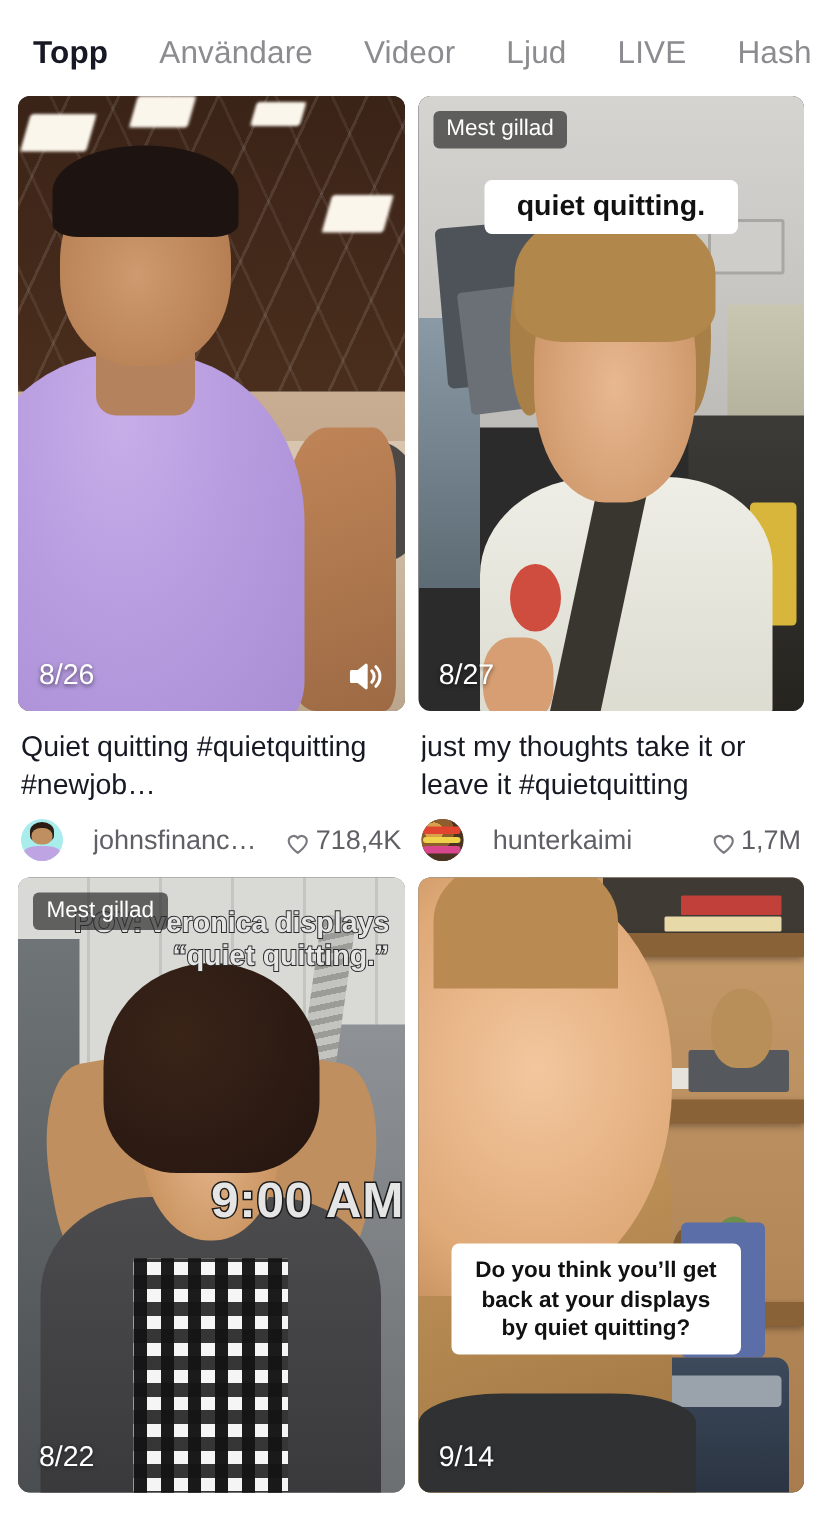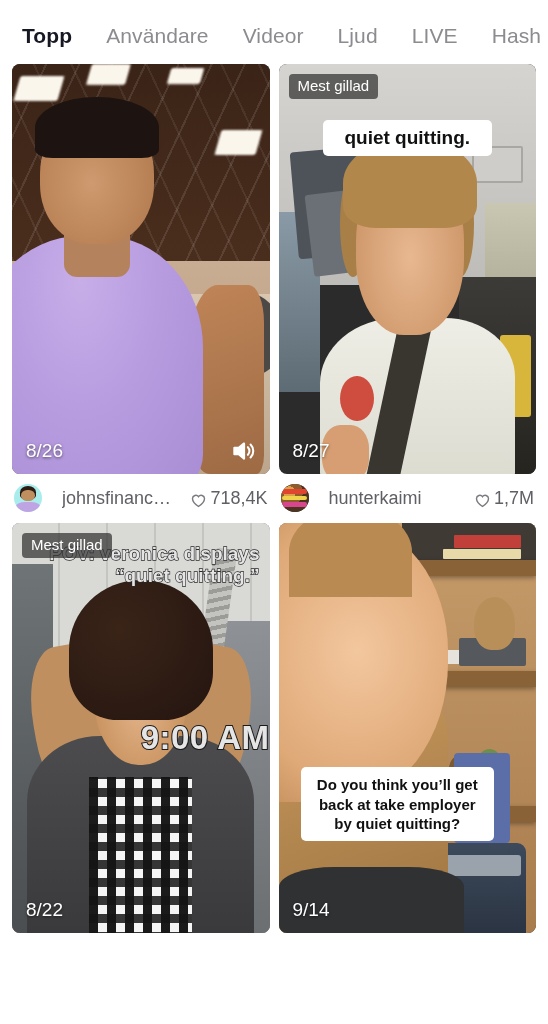--- a/index.html
+++ b/index.html
@@ -294,20 +294,21 @@
         <div class="p1-head"></div>
         <div class="p1-hair"></div>
       </div>
       <div class="date">8/26</div>
       <svg class="sound-icon" viewBox="0 0 24 24" fill="none" stroke="#ffffff" stroke-width="1.9" stroke-linecap="round" stroke-linejoin="round">
         <path d="M4 9v6h4l5 4V5L8 9H4z" fill="#ffffff" stroke="#ffffff"></path>
         <path d="M16.5 8.5a5 5 0 0 1 0 7"></path>
         <path d="M19 6a8.5 8.5 0 0 1 0 12"></path>
       </svg>
     </div>
+    <div class="caption">Quiet quitting #quietquitting #newjob…</div>
     <div class="metarow">
       <div class="avatar" style="background:#a9ecec">
         <div style="position:absolute;left:22%;top:8%;width:56%;height:44%;background:#2b1d14;border-radius:50% 50% 30% 30%"></div>
         <div style="position:absolute;left:26%;top:20%;width:48%;height:40%;background:#c08f5f;border-radius:46%"></div>
         <div style="position:absolute;left:8%;bottom:0;width:84%;height:36%;background:#bfa4e4;border-radius:40% 40% 0 0"></div>
       </div>
       <div class="uname">johnsfinanc…</div>
       <div class="likes">
         <svg class="heart" viewBox="0 0 24 24" fill="none" stroke="#7a7a80" stroke-width="2">
           <path d="M12 20.5S3.5 14.8 3.5 9.2A4.7 4.7 0 0 1 12 6.6a4.7 4.7 0 0 1 8.5 2.6c0 5.6-8.5 11.3-8.5 11.3z"></path>
@@ -334,20 +335,21 @@
         <div class="p2-hand"></div>
         <div class="p2-hair2"></div>
         <div class="p2-hair3"></div>
         <div class="p2-head"></div>
         <div class="p2-hair"></div>
       </div>
       <div class="badge">Mest gillad</div>
       <div class="overlay-box ov-c2">quiet quitting.</div>
       <div class="date">8/27</div>
     </div>
+    <div class="caption">just my thoughts take it or leave it #quietquitting</div>
     <div class="metarow">
       <div class="avatar" style="background:#3a2b22">
         <div style="position:absolute;inset:0;background:radial-gradient(circle at 30% 30%,#d9a24a 0 22%,#8e5d2e 22% 48%,#4a3320 48% 100%)"></div>
         <div style="position:absolute;left:6%;top:18%;width:88%;height:18%;background:#e2452f;border-radius:2px"></div>
         <div style="position:absolute;left:6%;top:42%;width:88%;height:16%;background:#f0d24a;border-radius:2px"></div>
         <div style="position:absolute;left:6%;top:64%;width:88%;height:18%;background:#d8468e;border-radius:2px"></div>
       </div>
       <div class="uname">hunterkaimi</div>
       <div class="likes">
         <svg class="heart" viewBox="0 0 24 24" fill="none" stroke="#7a7a80" stroke-width="2">
@@ -399,18 +401,18 @@
         <div style="position:absolute;right:11%;top:63%;width:10%;height:7%;background:#dfe3e6;border-radius:0 0 30% 30%"></div>
         <div style="position:absolute;right:26%;top:57%;width:8%;height:11%;background:#7a5a33;border-radius:40%"></div>
         <div class="p4-blue"></div>
         <div class="p4-chair"></div>
         <div class="p4-chairarm"></div>
         <div class="p4-hair"></div>
         <div class="p4-face"></div>
         <div class="p4-hairtop"></div>
         <div class="p4-torso"></div>
       </div>
-      <div class="overlay-box ov-c4">Do you think you’ll get back at take employer by quiet quitting?</div>
+      <div class="overlay-box ov-c4">Do you think you’ll get back at your displays by quiet quitting?</div>
       <div class="date">9/14</div>
     </div>
   </div>
 
 </div>
 
 </body></html>

